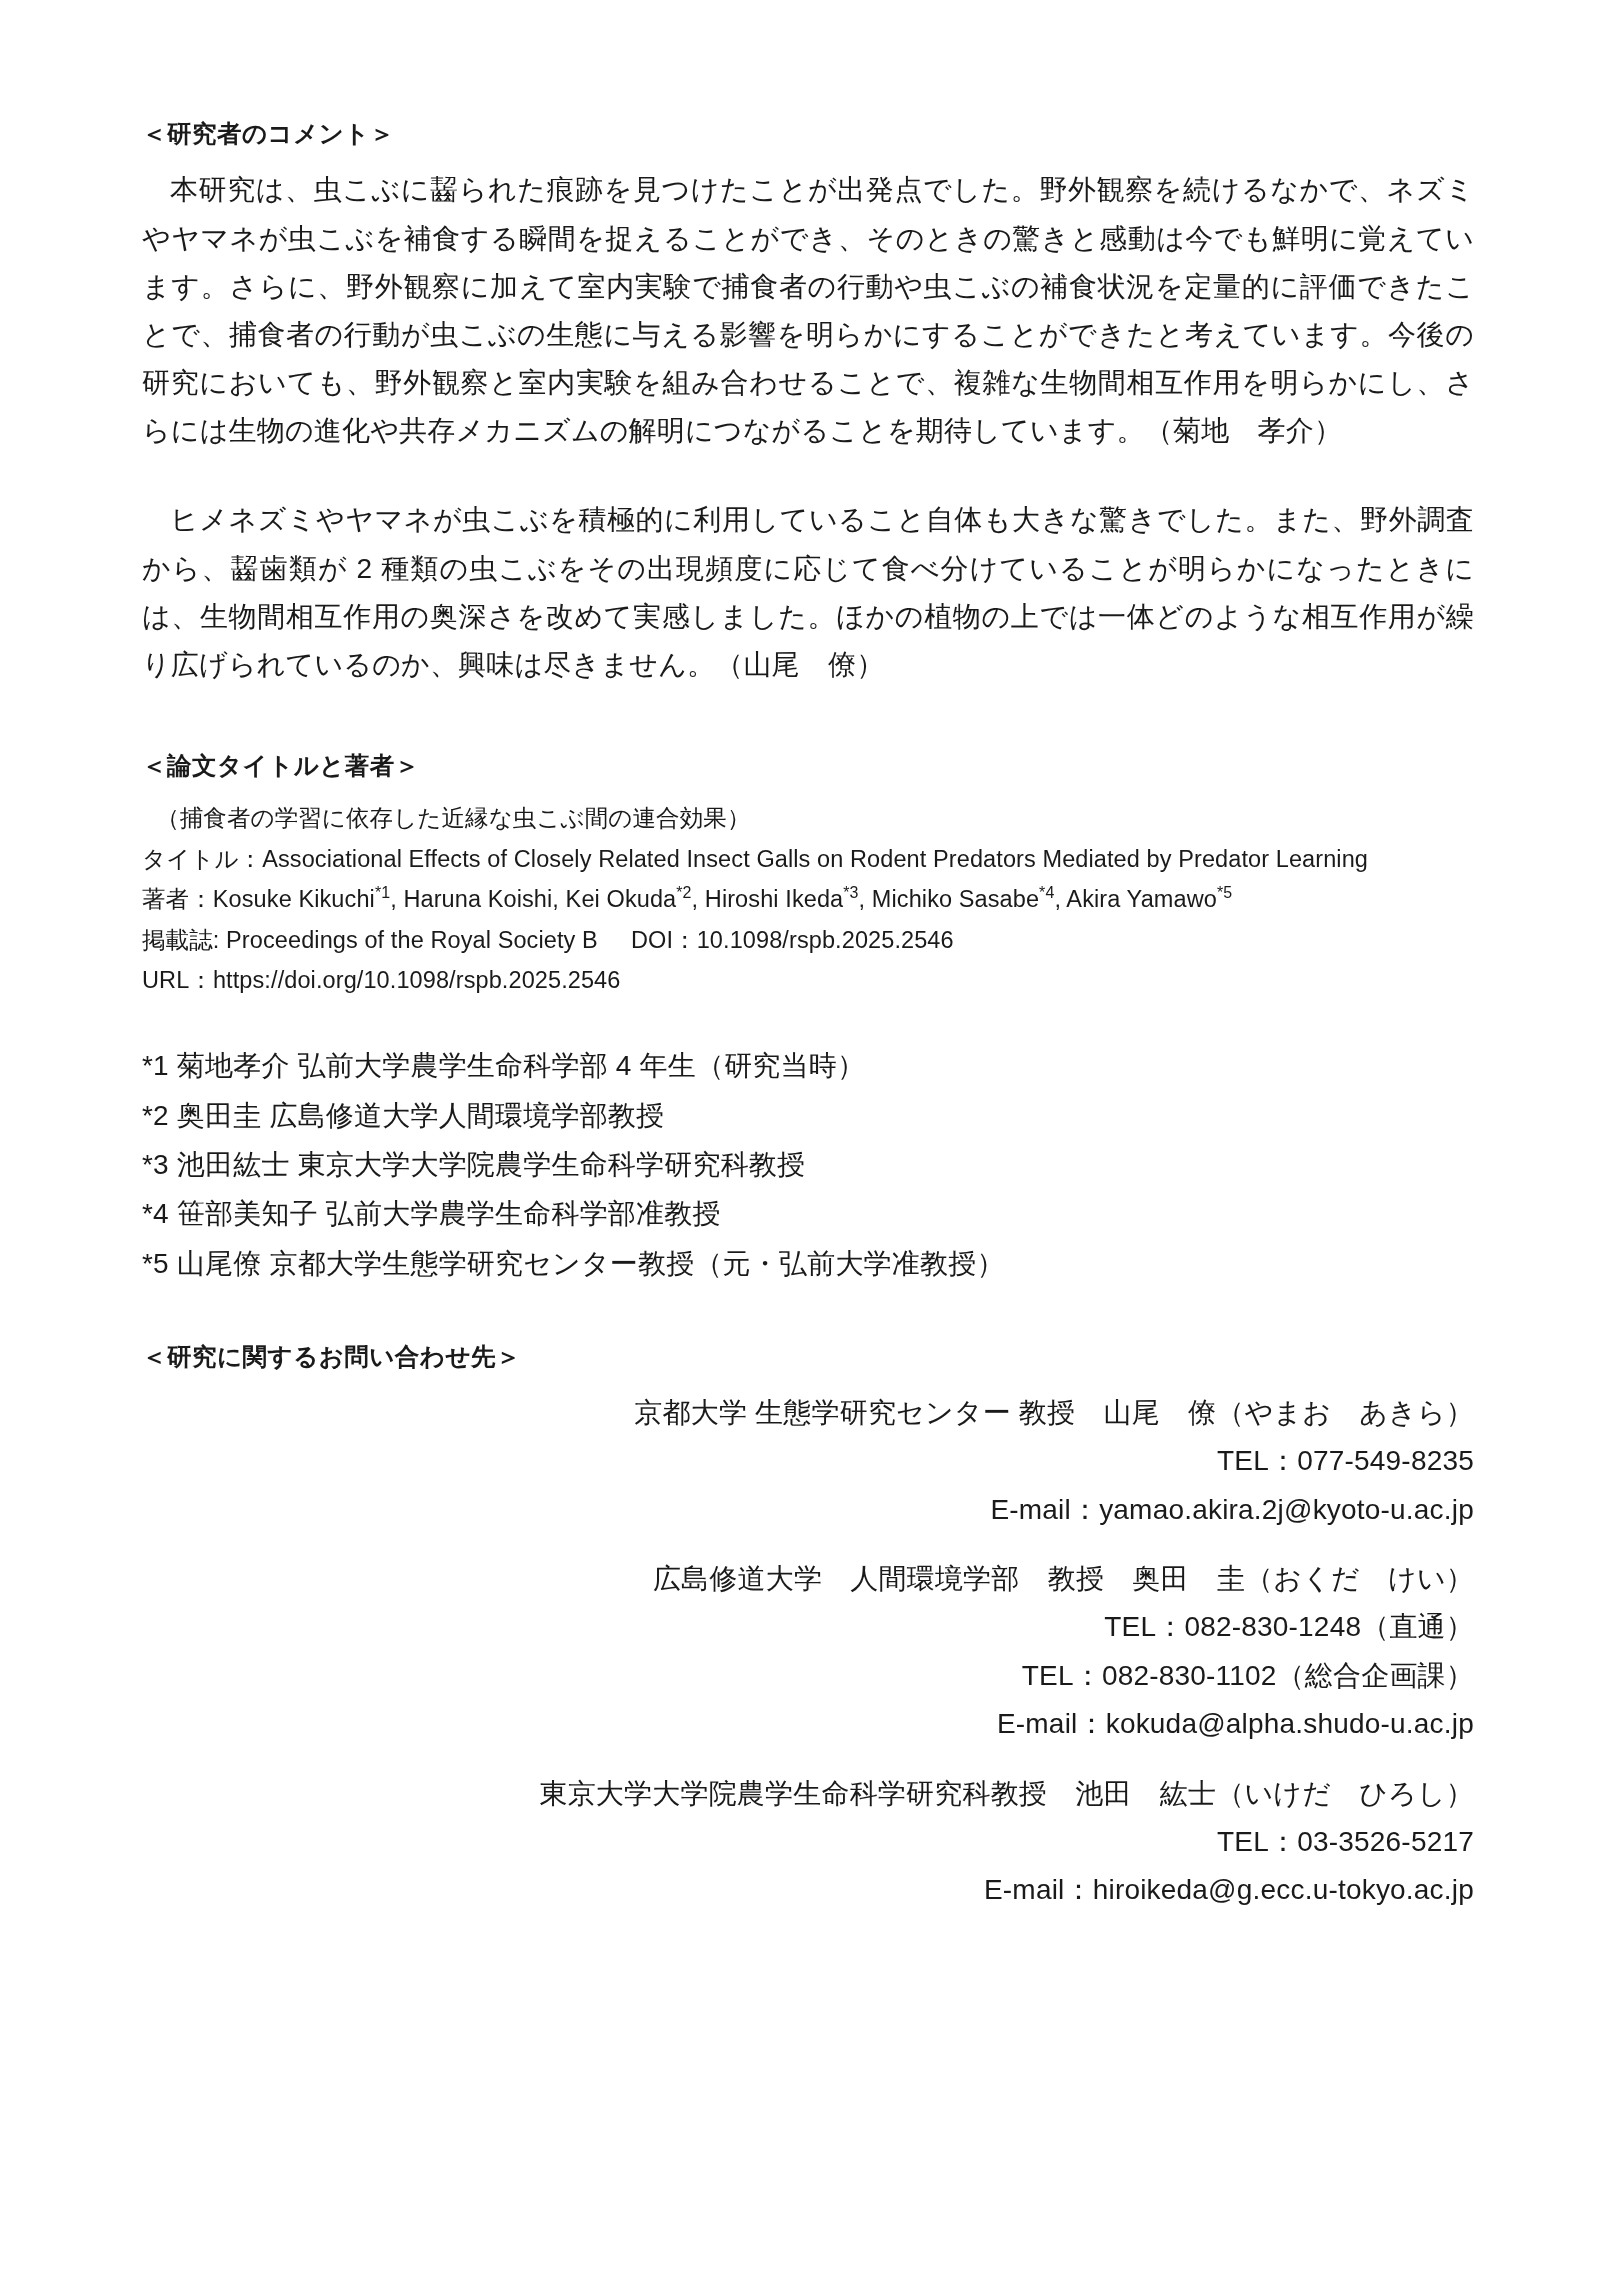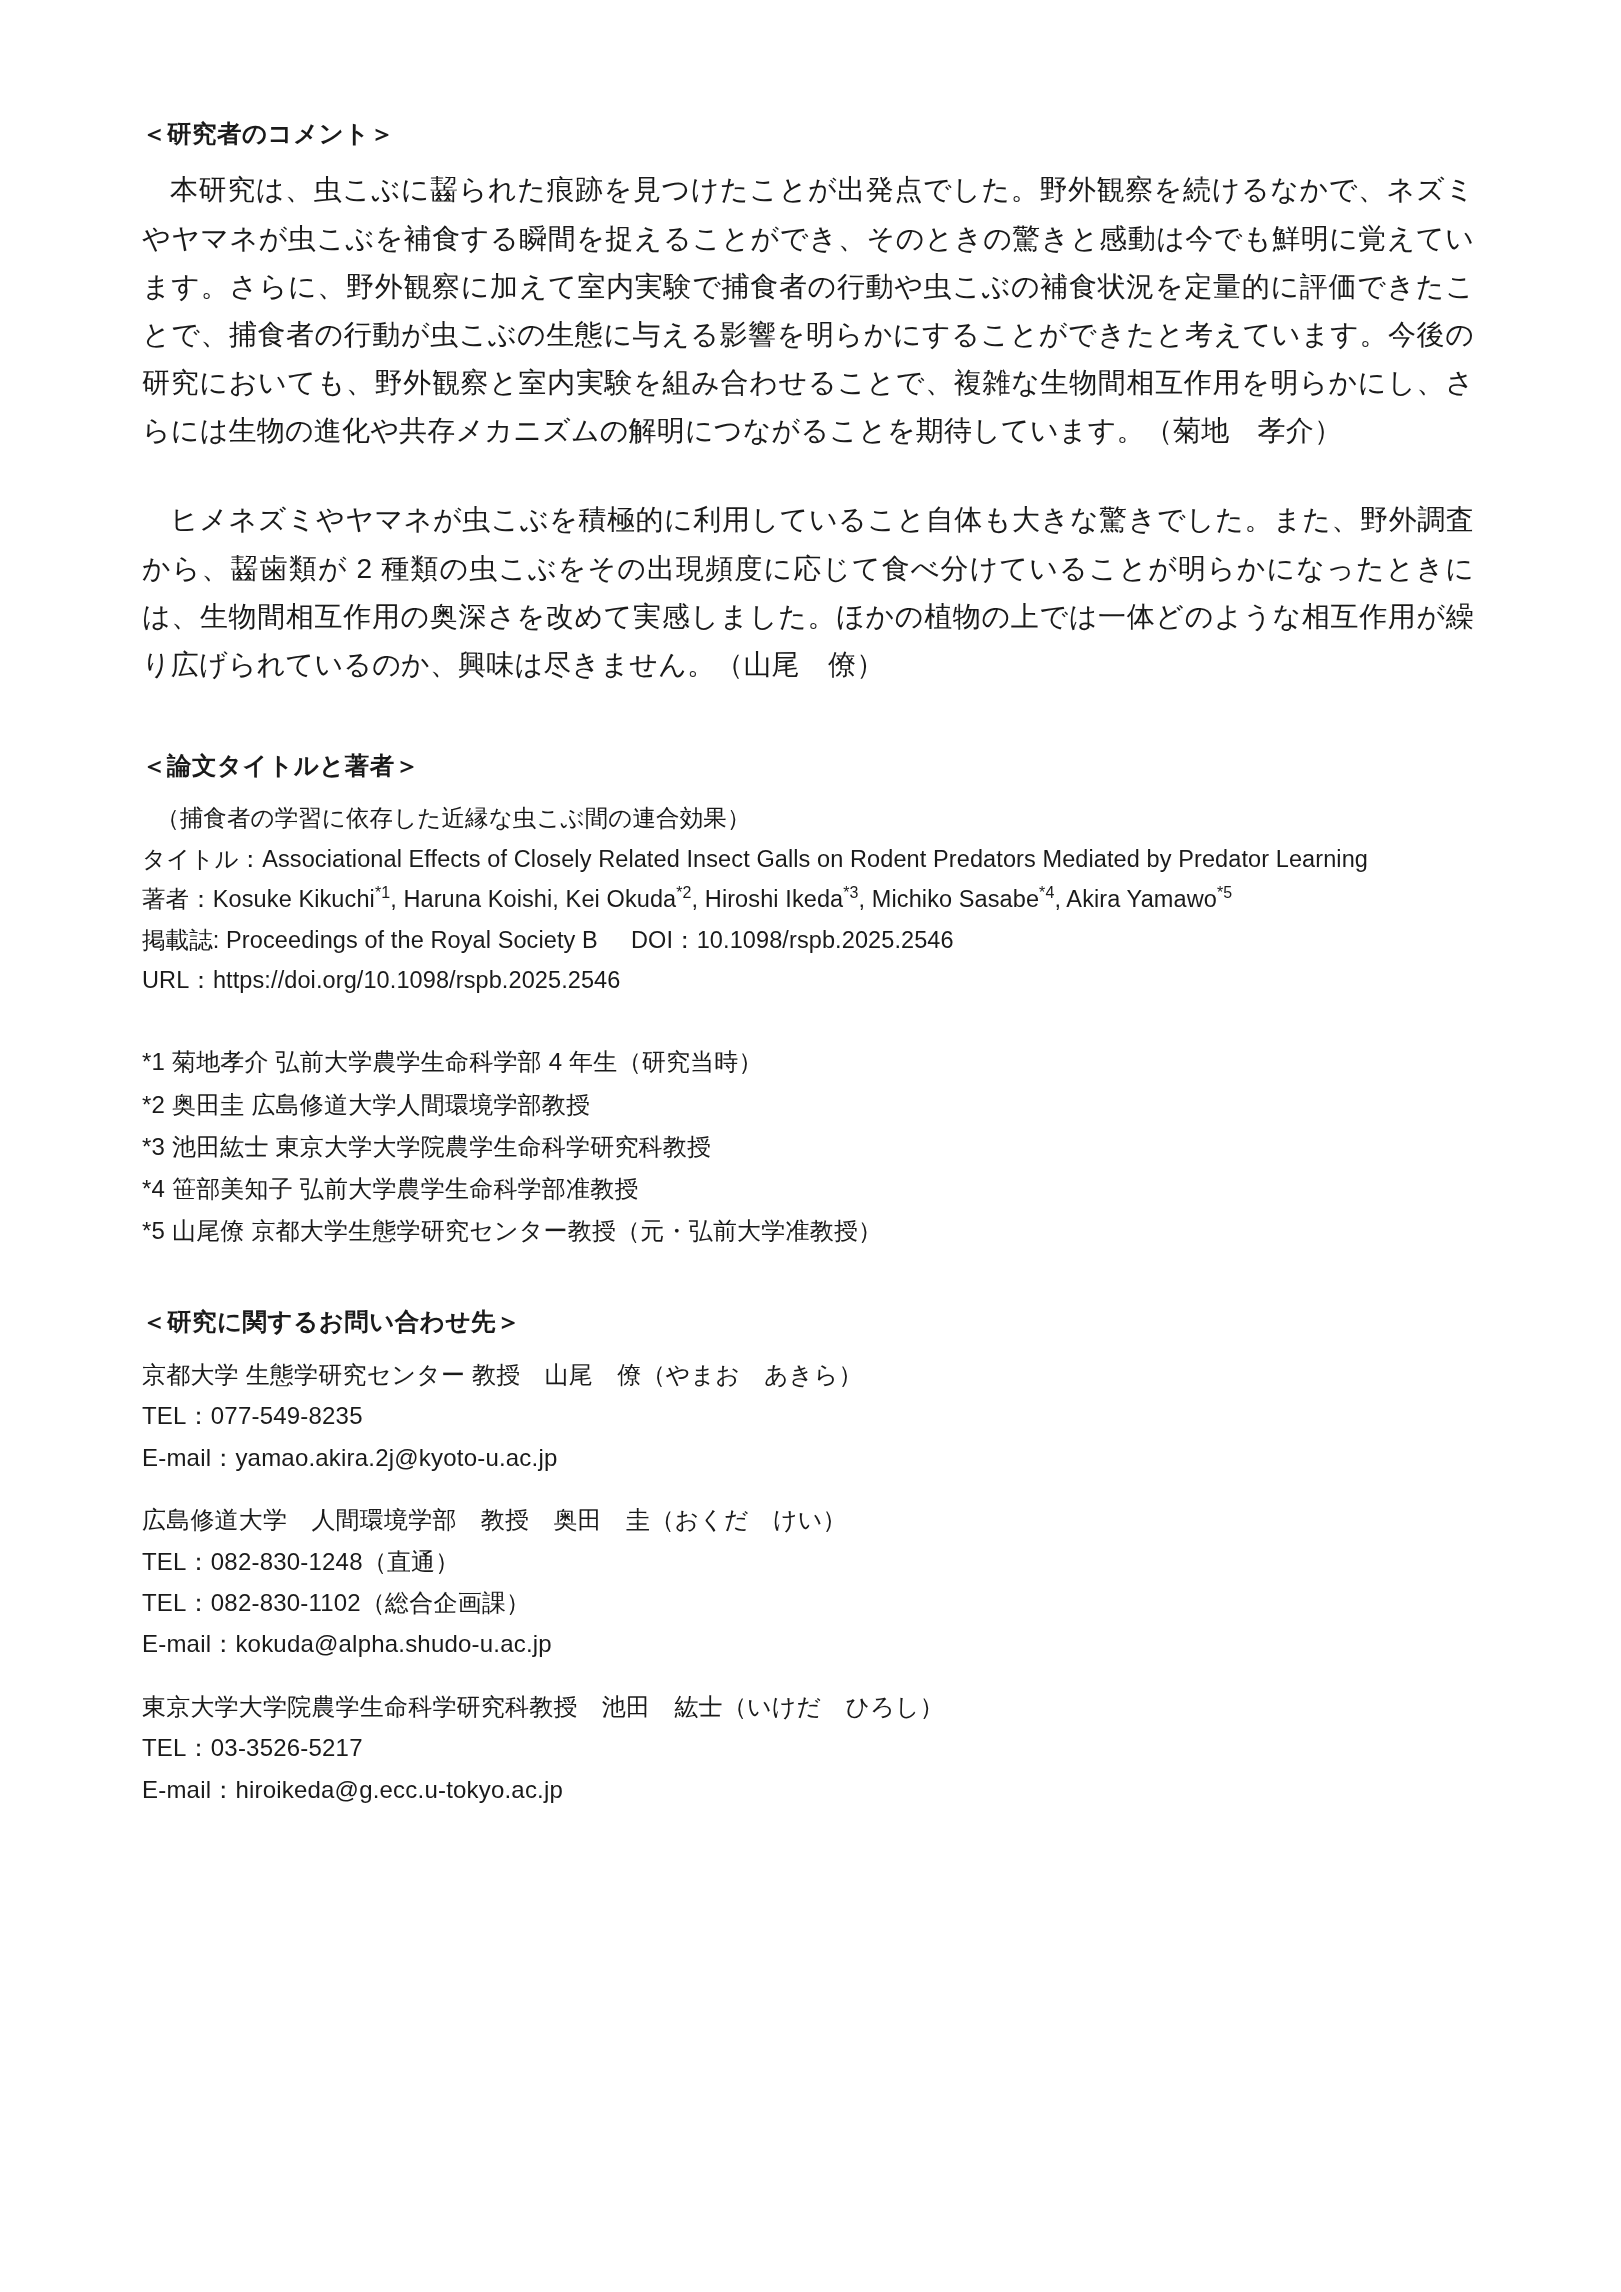--- a/index.html
+++ b/index.html
@@ -37,37 +37,38 @@
     letter-spacing: 0.2px;
     text-align: justify;
     text-justify: inter-ideograph;
     text-indent: 1em;
   }
   .gap-sm { height: 21.6px; }
   .gap-md { height: 41px; }
   .gap-lg { height: 51px; }
   .gap-xl { height: 59px; }
   .line {
-    font-size: 24px;
+    font-size: 28px;
     line-height: 1.62;
     letter-spacing: 0.2px;
   }
   .title-block {
     font-size: 23.5px;
     line-height: 1.72;
     letter-spacing: 0.1px;
   }
   .indent-half {
     text-indent: 0.6em;
   }
   .note-list .line {
     line-height: 1.76;
   }
   .contact-block .line {
     line-height: 1.72;
+    text-align: right;
   }
   sup {
     font-size: 0.68em;
     vertical-align: super;
     line-height: 0;
   }
 </style>
 </head>
 <body>
 

